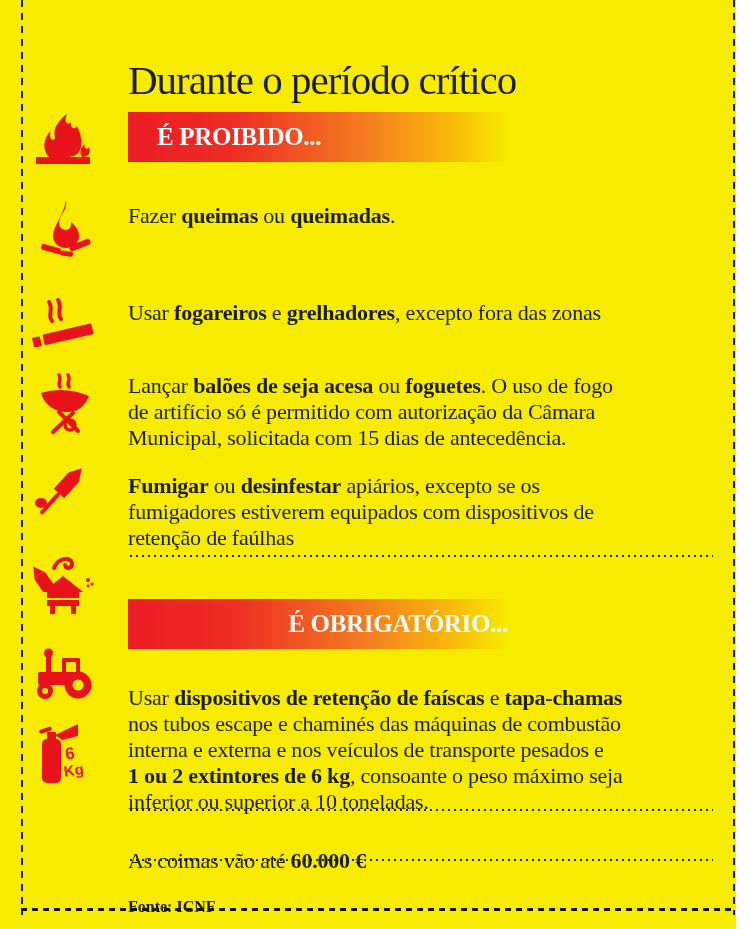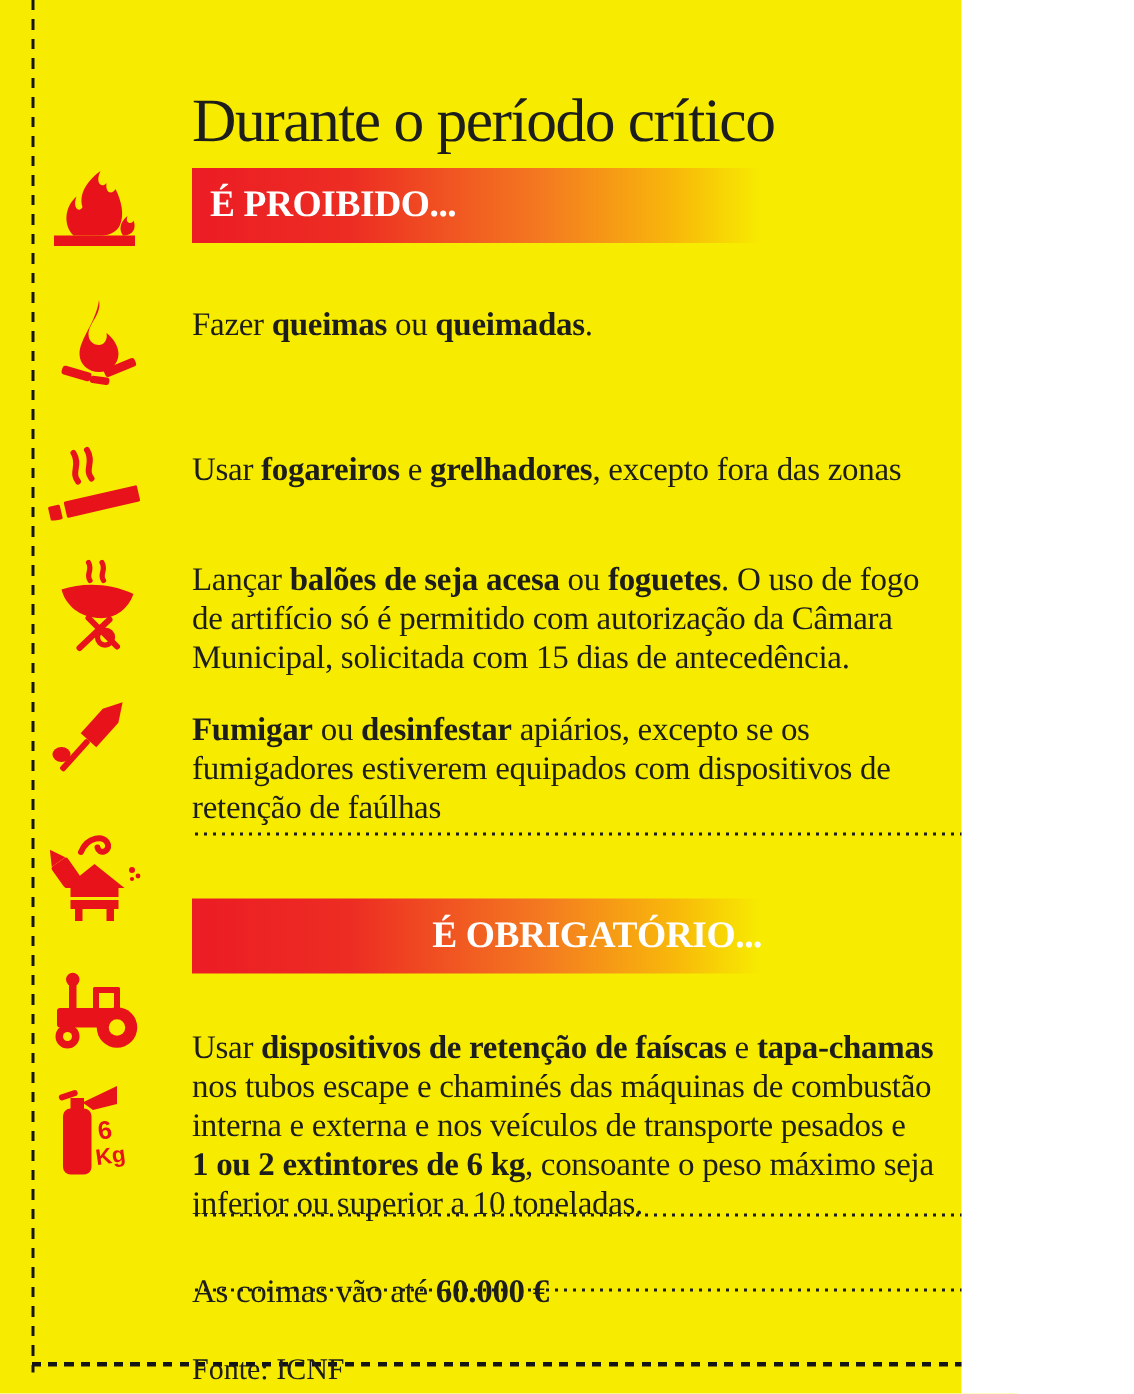--- a/index.html
+++ b/index.html
@@ -1,57 +1,57 @@
 <!DOCTYPE html>
 <html><head>
 <meta charset="utf-8">
 <style>
   html,body{margin:0;padding:0;background:#fff;}
   .poster{
     position:relative;
-    width:641px;height:929px;
+    width:736px;height:929px;
     background:#F7EC00;
     font-family:"Liberation Serif",serif;
     color:#1D1D1B;
     overflow:hidden;
   }
   
   .vborder{position:absolute;top:0;bottom:14px;width:2px;
     background:repeating-linear-gradient(to bottom,#151515 0 7px,transparent 7px 13px);}
   .vborder.left{left:21px;}
   .vborder.right{left:733px;}
   .hborder{position:absolute;left:21px;width:714px;height:3px;top:908px;
     background:repeating-linear-gradient(to right,#151515 0 6px,transparent 6px 11px);}
   
   .title{position:absolute;left:128px;top:29px;font-size:41px;letter-spacing:-1px;font-weight:400;white-space:nowrap;}
   
   .bar{position:absolute;left:128px;width:380px;height:50px;
     background:linear-gradient(90deg,#EC1C24 0%,#ED2D23 28%,#F47B20 62%,#F8B90A 85%,#F7EC00 100%);}
-  .bar .bar-label{display:block;line-height:50px;padding-left:12px;font-weight:bold;
+  .bar .bar-label{display:block;line-height:50px;padding-left:29px;font-weight:bold;
     font-size:25px;color:#FFFFFF;letter-spacing:-0.3px;white-space:nowrap;}
   #bar-prohibited{top:112px;}
   #bar-mandatory{top:599px;text-align:right;}
   
   .item{position:absolute;left:128px;width:575px;font-size:22px;line-height:26px;letter-spacing:-0.2px;}
   #item-p1{top:181px;}
   #item-p2{top:228px;}
   #item-p3{top:278px;}
   #item-p4{top:351px;}
   #item-p5{top:451px;}
   #item-m1{top:663px;}
   .item b{font-weight:bold;}
   
   .sep{position:absolute;left:130px;width:583px;height:2px;
     background:repeating-linear-gradient(to right,#1D1D1B 0 2px,transparent 2px 6px);}
   #sep-1{top:555px;}
   #sep-2{top:809px;}
   #sep-3{top:859px;}
   
   .fines{position:absolute;left:128px;top:826px;font-size:22px;line-height:26px;letter-spacing:-0.2px;}
-  .source{position:absolute;left:128px;top:882px;font-size:20px;font-weight:normal;letter-spacing:0;}
+  .source{position:absolute;left:128px;top:882px;font-size:16px;font-weight:bold;letter-spacing:0;}
   
   .icon{position:absolute;}
   .icon svg{display:block;}
   #icon-fire{left:34px;top:110px;}
   #icon-campfire{left:40px;top:198px;}
   #icon-cigarette{left:31px;top:295px;}
   #icon-grill{left:40px;top:373px;}
   #icon-rocket{left:32px;top:461px;}
   #icon-beehive{left:30px;top:555px;}
   #icon-tractor{left:36px;top:645px;}

